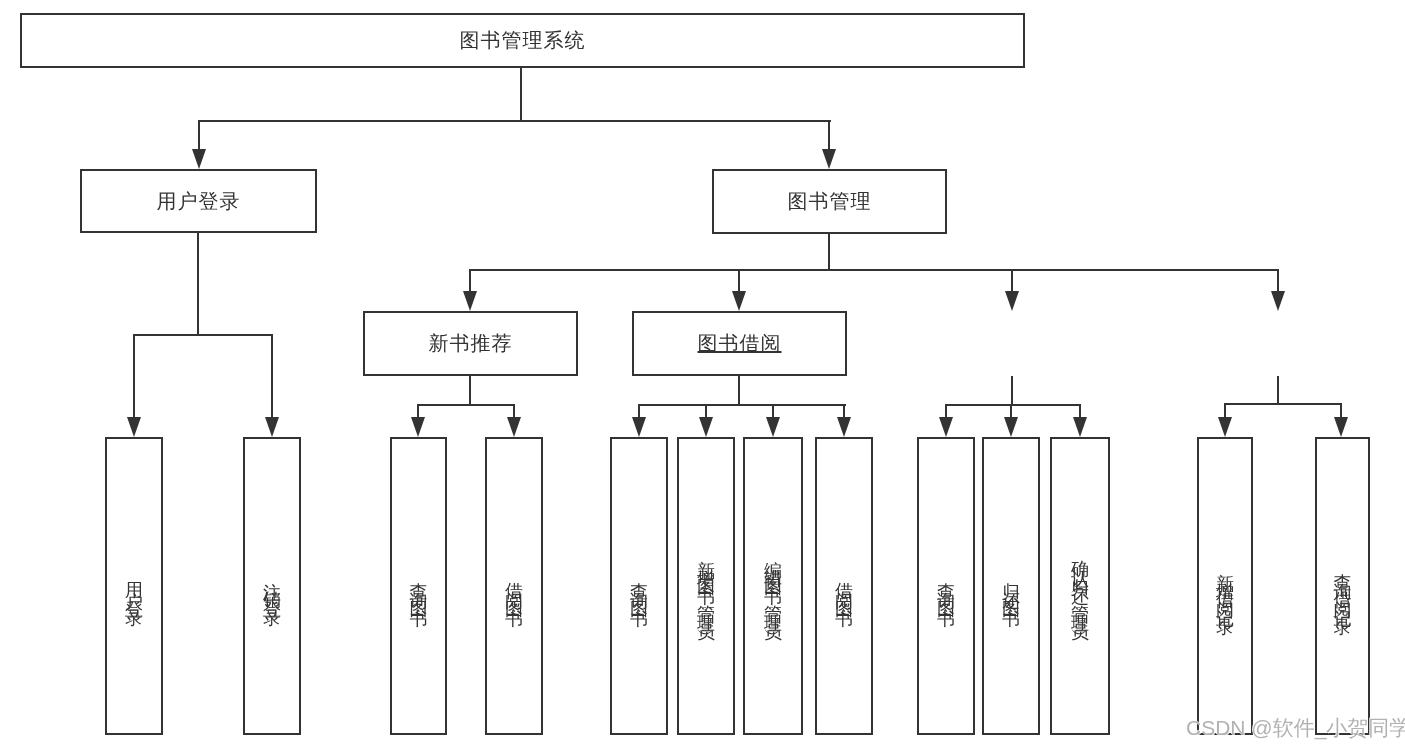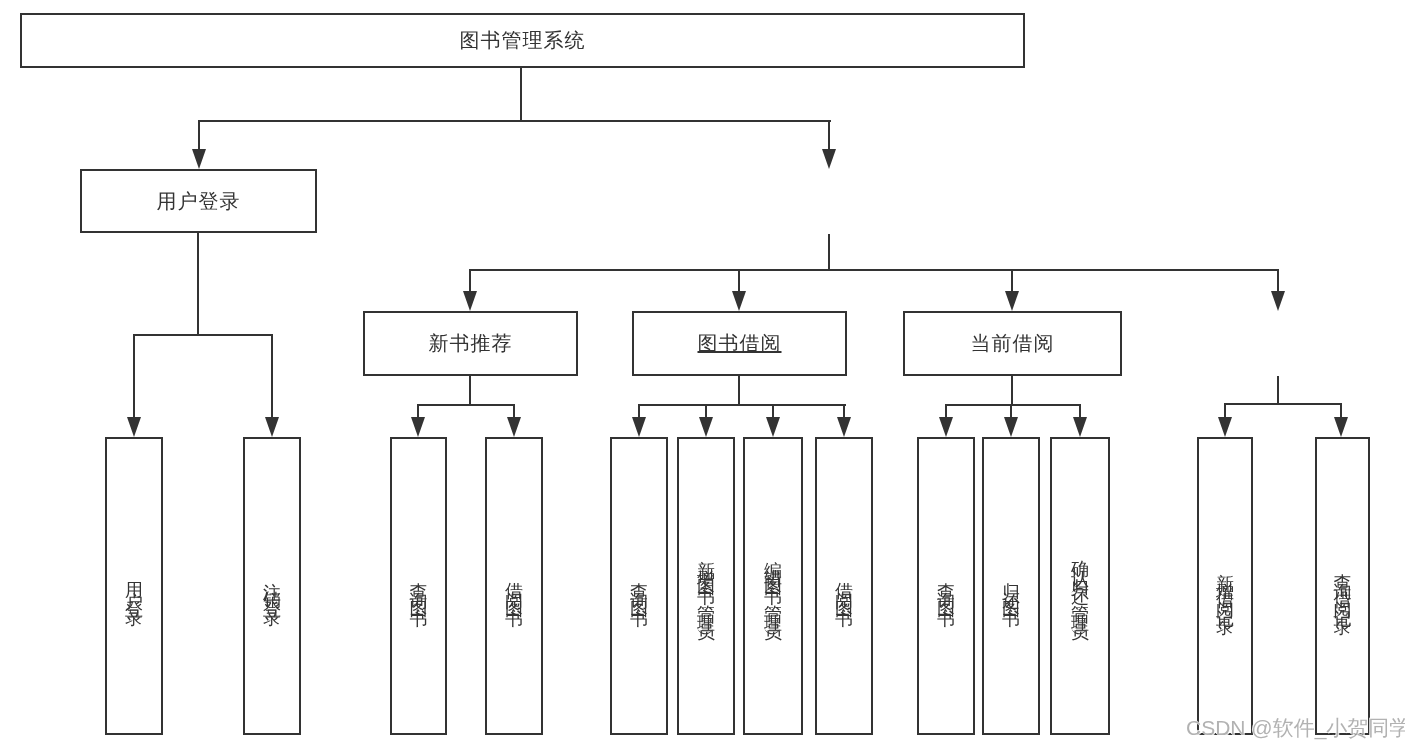--- a/index.html
+++ b/index.html
@@ -86,20 +86,23 @@
   <div class="vline" style="left:520px; top:68px; height:52px;"></div>
   <div class="hline" style="left:198px; top:120px; width:633px;"></div>
   <div class="vline" style="left:198px; top:120px; height:31px;"></div>
   <div class="arrow" style="left:192px; top:149px;"></div>
   <div class="vline" style="left:828px; top:120px; height:31px;"></div>
   <div class="arrow" style="left:822px; top:149px;"></div>
 
   <div class="nodebox" style="left:80px; top:169px; width:237px; height:64px;">
     <span class="hlabel">用户登录</span>
   </div>
+  <div class="nodebox" style="left:712px; top:169px; width:235px; height:65px;">
+    <span class="hlabel">图书管理</span>
+  </div>
 
   <div class="vline" style="left:197px; top:233px; height:101px;"></div>
   <div class="hline" style="left:133px; top:334px; width:140px;"></div>
   <div class="vline" style="left:133px; top:334px; height:84px;"></div>
   <div class="arrow" style="left:127px; top:417px;"></div>
   <div class="vline" style="left:271px; top:334px; height:84px;"></div>
   <div class="arrow" style="left:265px; top:417px;"></div>
 
   <div class="vline" style="left:828px; top:234px; height:37px;"></div>
   <div class="hline" style="left:469px; top:269px; width:810px;"></div>
@@ -111,23 +114,20 @@
   <div class="arrow" style="left:1005px; top:291px;"></div>
   <div class="vline" style="left:1277px; top:269px; height:24px;"></div>
   <div class="arrow" style="left:1271px; top:291px;"></div>
 
   <div class="nodebox" style="left:363px; top:311px; width:215px; height:65px;align-items:center;">
     <span class="hlabel">新书推荐</span>
   </div>
   <div class="nodebox" style="left:632px; top:311px; width:215px; height:65px;text-decoration:underline;">
     <span class="hlabel">图书借阅</span>
   </div>
-  <div class="nodebox" style="left:903px; top:311px; width:219px; height:65px;">
-    <span class="hlabel">当前借阅</span>
-  </div>
 
   <div class="vline" style="left:469px; top:376px; height:30px;"></div>
   <div class="hline" style="left:417px; top:404px; width:98px;"></div>
   <div class="vline" style="left:417px; top:404px; height:15px;"></div>
   <div class="arrow" style="left:411px; top:417px;"></div>
   <div class="vline" style="left:513px; top:404px; height:15px;"></div>
   <div class="arrow" style="left:507px; top:417px;"></div>
 
   <div class="vline" style="left:738px; top:376px; height:30px;"></div>
   <div class="hline" style="left:638px; top:404px; width:208px;"></div>

